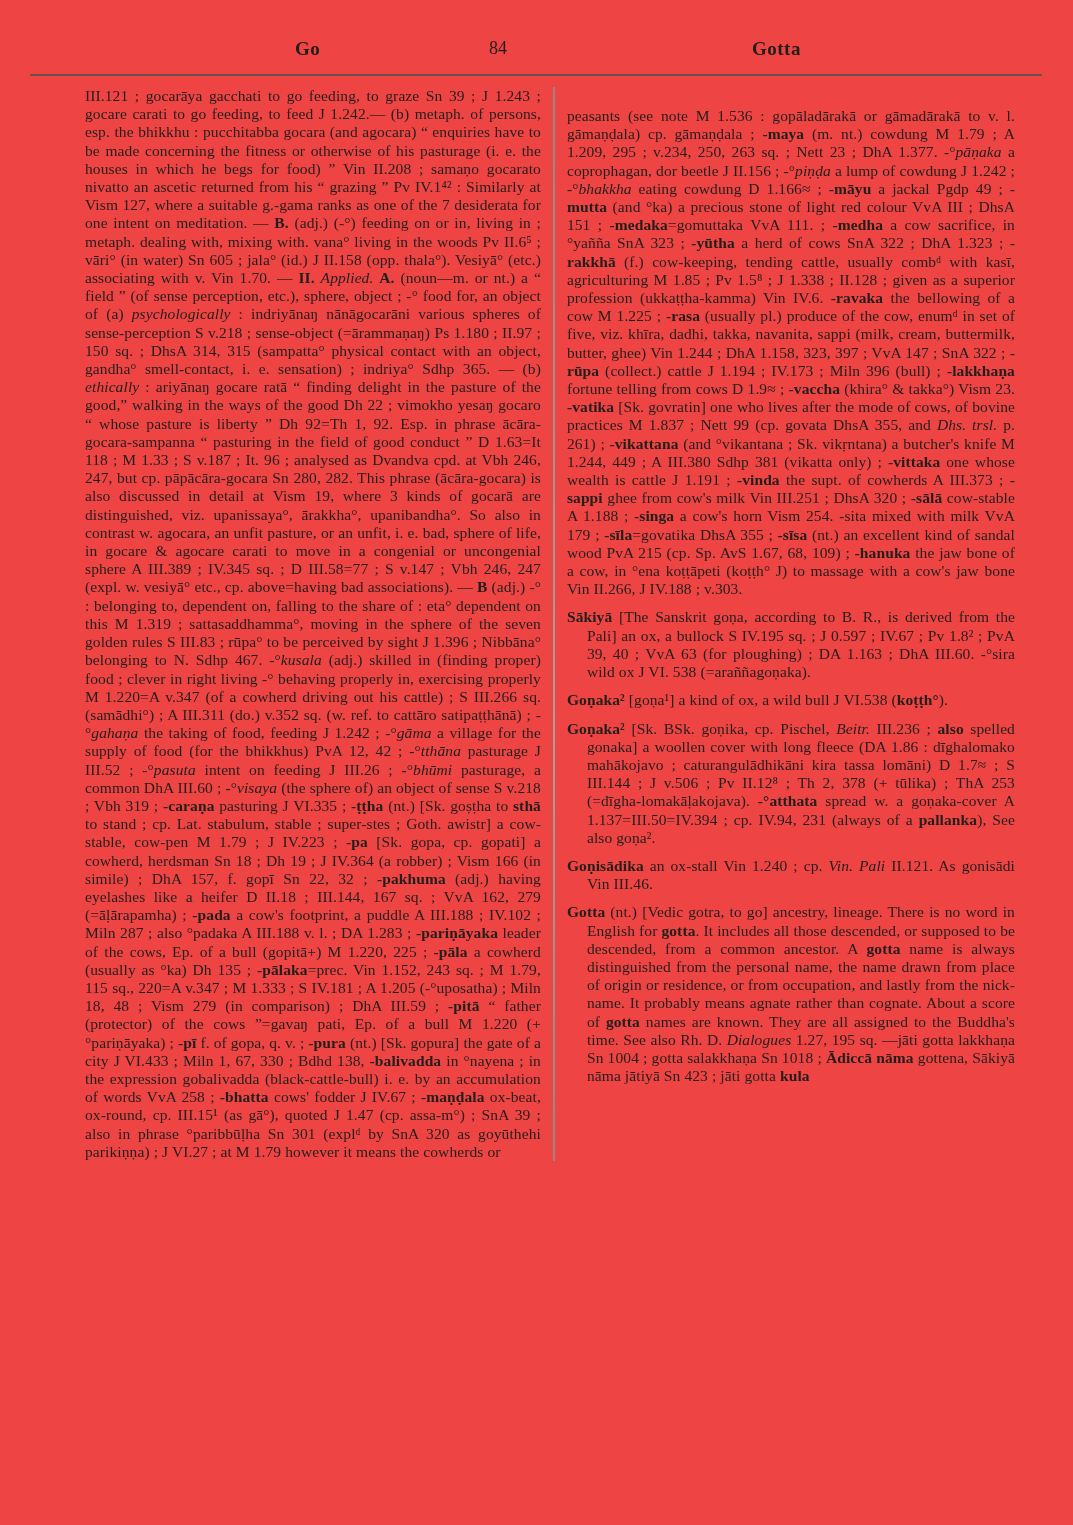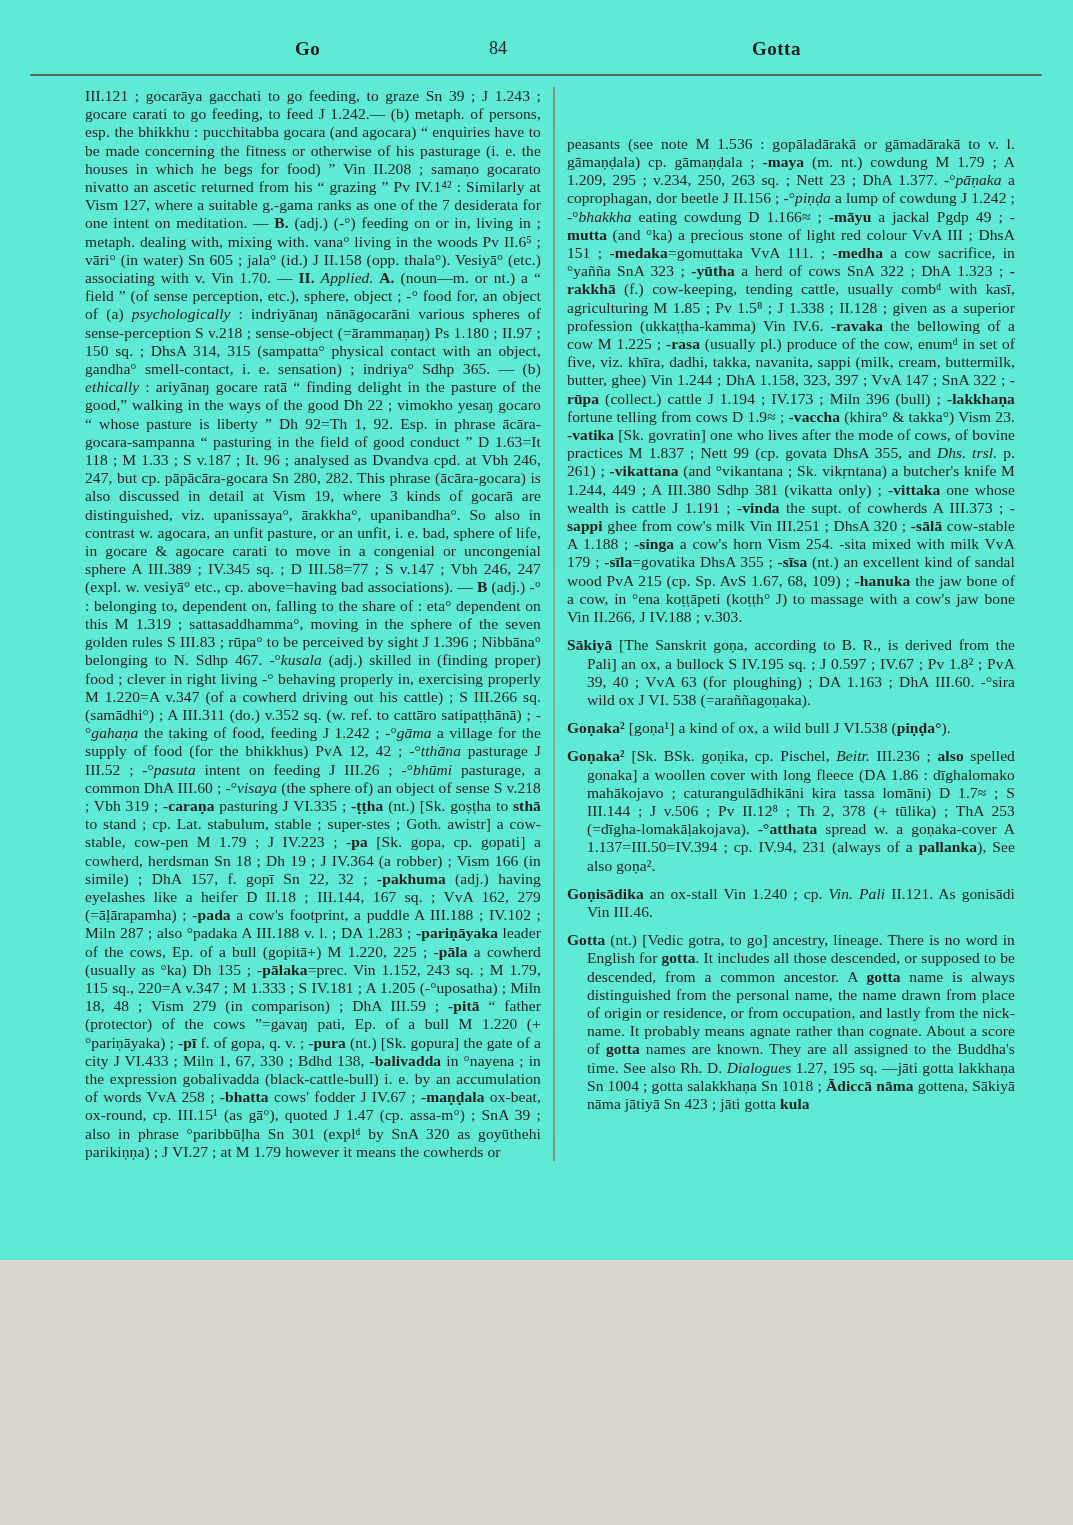--- a/index.html
+++ b/index.html
@@ -1,49 +1,48 @@
 <!DOCTYPE html>
 <html><head>
 <meta charset="utf-8">
 <style>
   html,body { margin:0; padding:0; }
   body { background:#d8d5cf; }
   .page {
     position:relative;
-    width:1073px; height:1260px;
+    width:1073px; height:1525px;
     margin:0 auto;
-    background:#5eead4;
+    background:#ef4444;
     overflow:hidden;
     color:#211f1c;
     font-family:"Liberation Serif","DejaVu Serif",serif;
   }
   .running-head {
     position:absolute; top:38px; left:30px; width:1010px;
     display:flex; align-items:baseline;
     font-size:19px;
   }
   .rh-left  { position:absolute; left:265px; font-weight:bold; letter-spacing:0.5px; }
   .rh-num   { position:absolute; left:459px; width:90px; text-align:left; font-size:18px; }
   .rh-right { position:absolute; left:722px; font-weight:bold; letter-spacing:0.5px; }
   .head-rule {
     position:absolute; top:74px; left:30px; width:1012px; height:2px;
     background:#55524c; opacity:.85; border-radius:1px;
   }
   .columns {
     position:absolute; top:87px; left:85px; width:930px;
     display:flex;
-    align-items:center;
   }
   .col {
     font-size:15.5px; line-height:18.2px;
     text-align:justify;
     letter-spacing:0.1px;
   }
   .col.left  { width:462px; padding-right:12px; }
-  .col.right { width:454px; padding-left:12px; }
+  .col.right { width:454px; padding-left:12px;margin-top:20px; }
   .col-divider {
     width:2px; align-self:stretch;
     background:linear-gradient(#8f8b83, #a5a199 60%, #8f8b83);
   }
   p.cont { margin:0; }
   p.entry {
     margin:10px 0 0 0;
     padding-left:20px; text-indent:-20px;
   }
   .headword { font-weight:bold; }
@@ -72,21 +71,21 @@
     <div class="col-divider"></div>
 
     <div class="col right">
       <p class="cont">peasants (see note M 1.536 : gopāladārakā or gāmadārakā to v. l. gāmaṇḍala) cp. gāmaṇḍala ; <b>-maya</b> (m. nt.) cowdung M 1.79 ; A 1.209, 295 ; v.234, 250, 263 sq. ; Nett 23 ; DhA 1.377. -°<i>pāṇaka</i> a coprophagan, dor beetle J II.156 ; -°<i>piṇḍa</i> a lump of cowdung J 1.242 ; -°<i>bhakkha</i> eating cowdung D 1.166≈ ; <b>-māyu</b> a jackal Pgdp 49 ; <b>-mutta</b> (and °ka) a precious stone of light red colour VvA III ; DhsA 151 ; <b>-medaka</b>=gomuttaka VvA 111. ; <b>-medha</b> a cow sacrifice, in °yañña SnA 323 ; <b>-yūtha</b> a herd of cows SnA 322 ; DhA 1.323 ; <b>-rakkhā</b> (f.) cow-keeping, tending cattle, usually combᵈ with kasī, agriculturing M 1.85 ; Pv 1.5⁸ ; J 1.338 ; II.128 ; given as a superior profession (ukkaṭṭha-kamma) Vin IV.6. <b>-ravaka</b> the bellowing of a cow M 1.225 ; <b>-rasa</b> (usually pl.) produce of the cow, enumᵈ in set of five, viz. khīra, dadhi, takka, navanita, sappi (milk, cream, buttermilk, butter, ghee) Vin 1.244 ; DhA 1.158, 323, 397 ; VvA 147 ; SnA 322 ; <b>-rūpa</b> (collect.) cattle J 1.194 ; IV.173 ; Miln 396 (bull) ; <b>-lakkhaṇa</b> fortune telling from cows D 1.9≈ ; <b>-vaccha</b> (khira° &amp; takka°) Vism 23. <b>-vatika</b> [Sk. govratin] one who lives after the mode of cows, of bovine practices M 1.837 ; Nett 99 (cp. govata DhsA 355, and <i>Dhs. trsl.</i> p. 261) ; <b>-vikattana</b> (and °vikantana ; Sk. vikṛntana) a butcher's knife M 1.244, 449 ; A III.380 Sdhp 381 (vikatta only) ; <b>-vittaka</b> one whose wealth is cattle J 1.191 ; <b>-vinda</b> the supt. of cowherds A III.373 ; <b>-sappi</b> ghee from cow's milk Vin III.251 ; DhsA 320 ; <b>-sālā</b> cow-stable A 1.188 ; <b>-singa</b> a cow's horn Vism 254. -sita mixed with milk VvA 179 ; <b>-sīla</b>=govatika DhsA 355 ; <b>-sīsa</b> (nt.) an excellent kind of sandal wood PvA 215 (cp. Sp. AvS 1.67, 68, 109) ; <b>-hanuka</b> the jaw bone of a cow, in °ena koṭṭāpeti (koṭṭh° J) to massage with a cow's jaw bone Vin II.266, J IV.188 ; v.303.</p>
 
 
 
       <p class="entry"><b class="headword">Sākiyā</b><span> [The Sanskrit goṇa, according to B. R., is derived from the Pali] an ox, a bullock S IV.195 sq. ; J 0.597 ; IV.67 ; Pv 1.8² ; PvA 39, 40 ; VvA 63 (for ploughing) ; DA 1.163 ; DhA III.60. -°sira wild ox J VI. 538 (=araññagoṇaka).</span></p>
 
 
-      <p class="entry"><b class="headword">Goṇaka²</b><span> [goṇa¹] a kind of ox, a wild bull J VI.538 (<b>piṇḍa°</b>).</span></p>
+      <p class="entry"><b class="headword">Goṇaka²</b><span> [goṇa¹] a kind of ox, a wild bull J VI.538 (<b>koṭṭh°</b>).</span></p>
 
       <p class="entry"><b class="headword">Goṇaka²</b><span> [Sk. BSk. goṇika, cp. Pischel, <i>Beitr.</i> III.236 ; <b>also</b> spelled gonaka] a woollen cover with long fleece (DA 1.86 : dīghalomako mahākojavo ; caturangulādhikāni kira tassa lomāni) D 1.7≈ ; S III.144 ; J v.506 ; Pv II.12⁸ ; Th 2, 378 (+ tūlika) ; ThA 253 (=dīgha-lomakāḷakojava). <b>-°atthata</b> spread w. a goṇaka-cover A 1.137=III.50=IV.394 ; cp. IV.94, 231 (always of a <b>pallanka</b>), See also goṇa².</span></p>
 
       <p class="entry"><b class="headword">Goṇisādika</b><span> an ox-stall Vin 1.240 ; cp. <i>Vin. Pali</i> II.121. As gonisādi Vin III.46.</span></p>
 
       <p class="entry"><b class="headword">Gotta</b><span> (nt.) [Vedic gotra, to go] ancestry, lineage. There is no word in English for <b>gotta</b>. It includes all those descended, or supposed to be descended, from a common ancestor. A <b>gotta</b> name is always distinguished from the personal name, the name drawn from place of origin or residence, or from occupation, and lastly from the nick-name. It probably means agnate rather than cognate. About a score of <b>gotta</b> names are known. They are all assigned to the Buddha's time. See also Rh. D. <i>Dialogues</i> 1.27, 195 sq. —jāti gotta lakkhaṇa Sn 1004 ; gotta salakkhaṇa Sn 1018 ; <b>Ādiccā nāma</b> gottena, Sākiyā nāma jātiyā Sn 423 ; jāti gotta <b>kula</b></span></p>
     </div>
 
   </div>
 </div>

